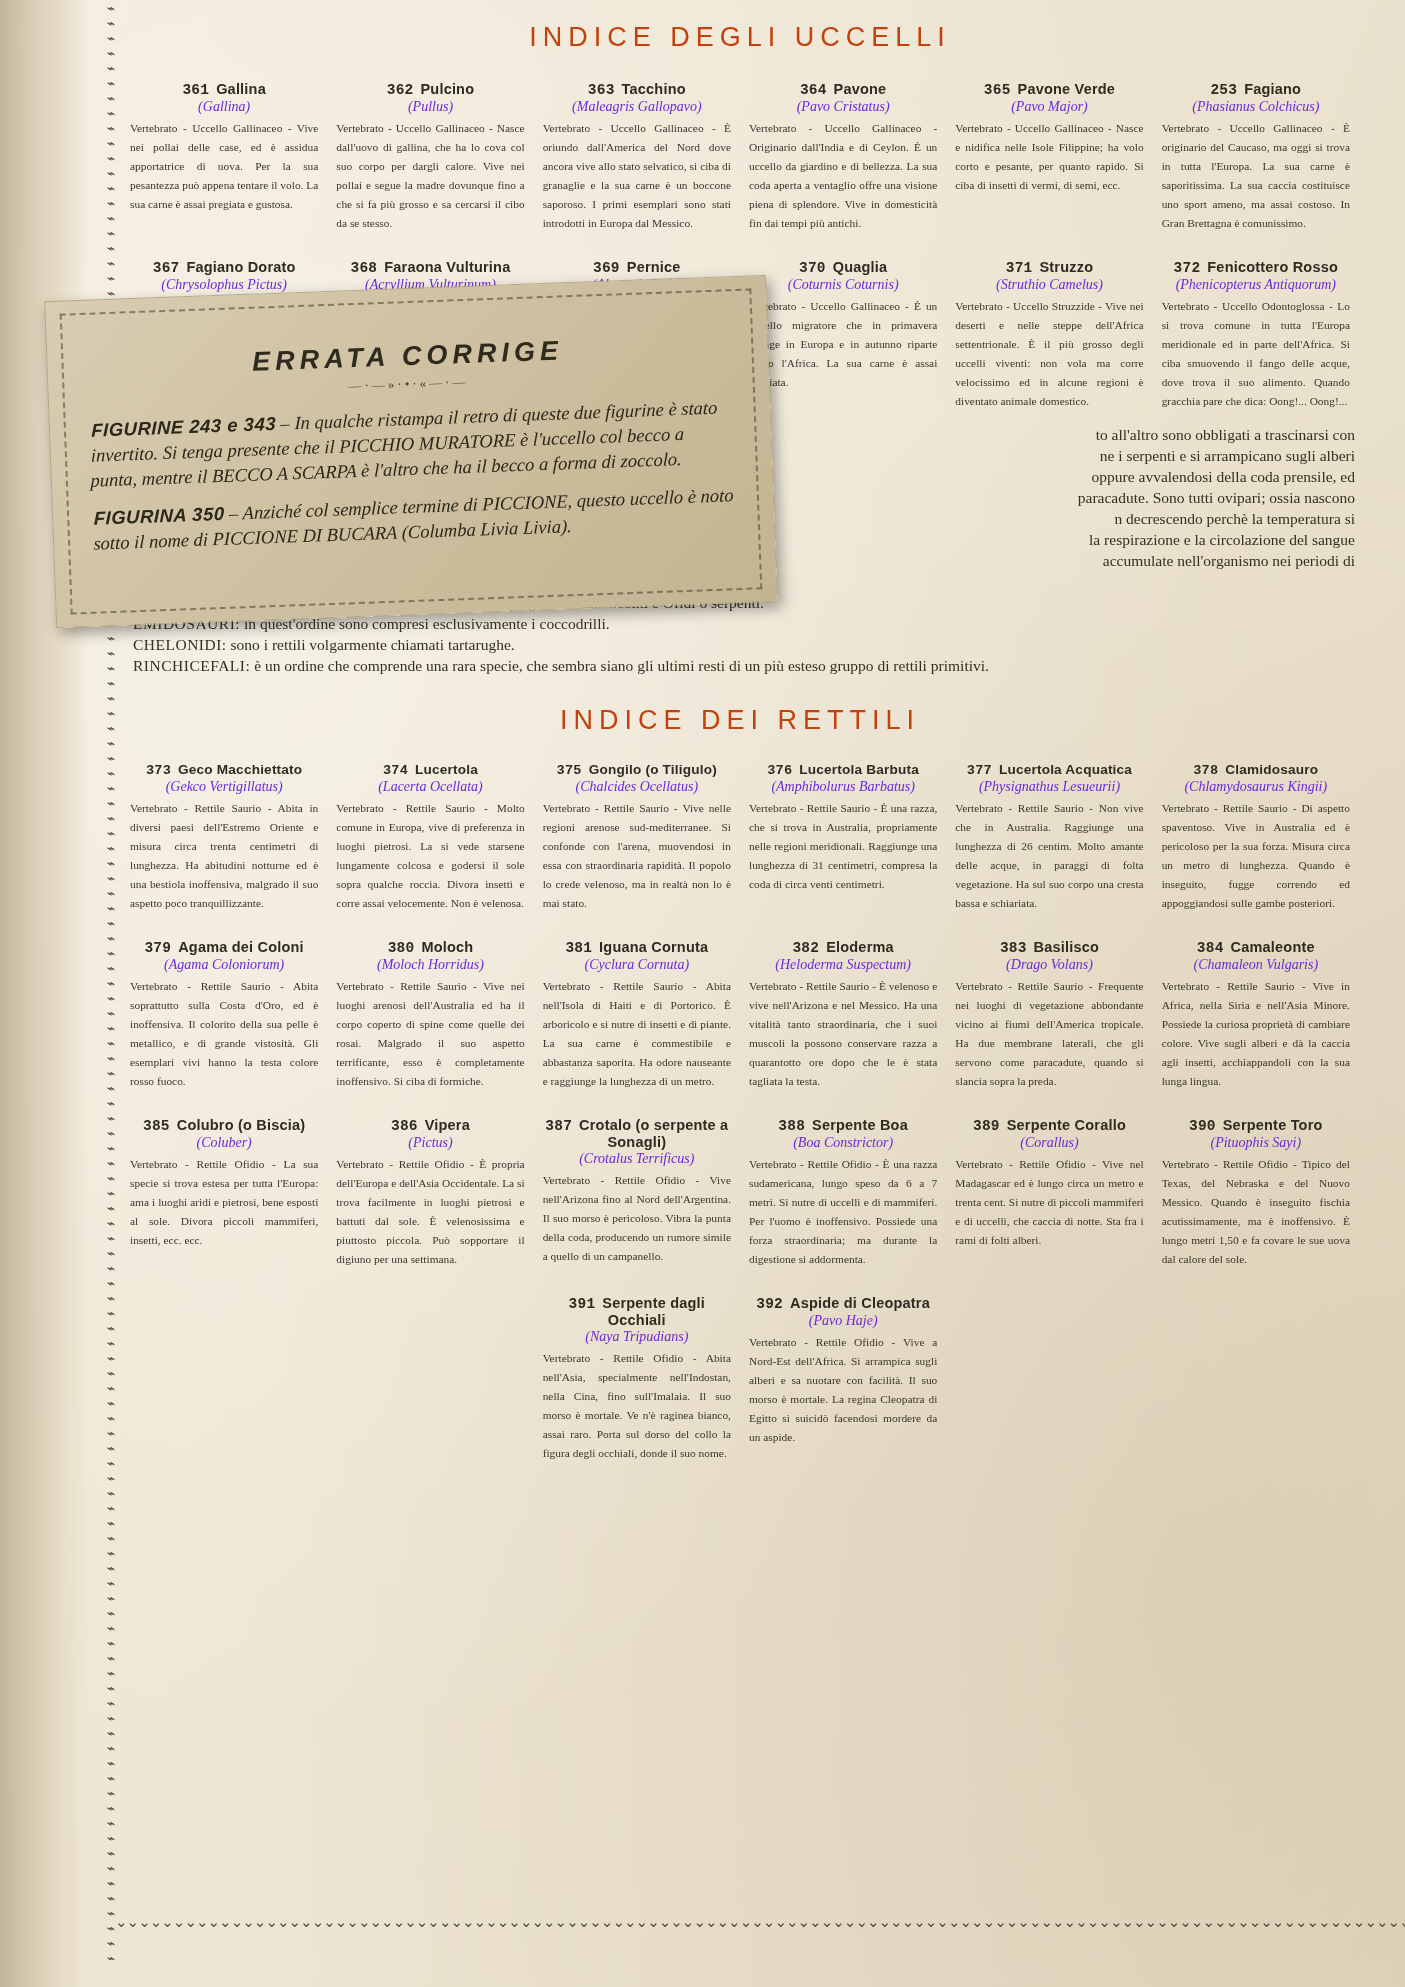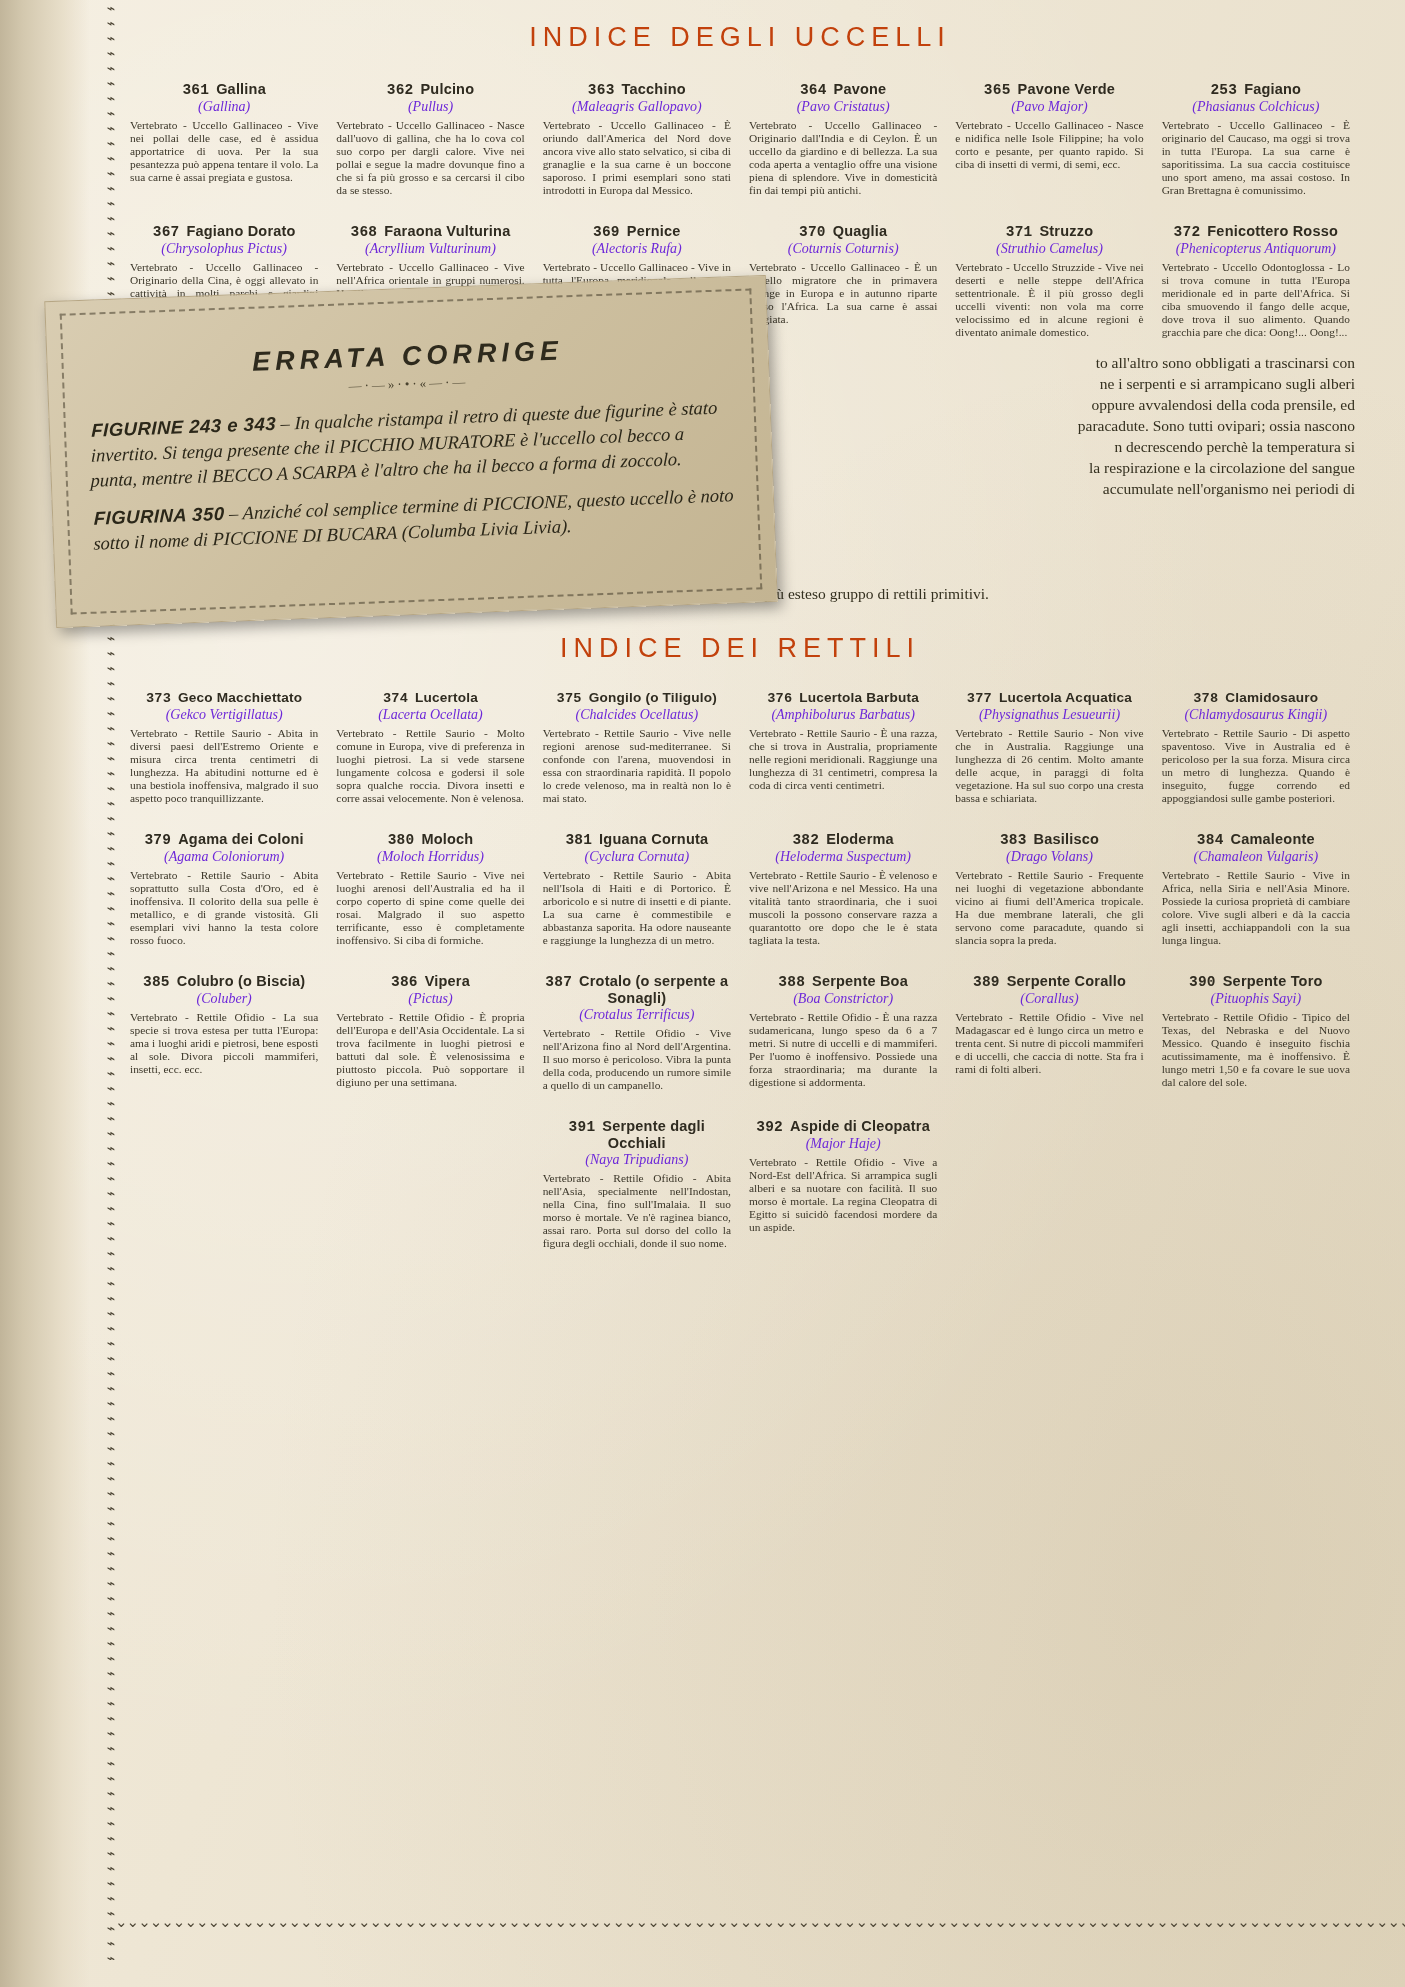--- a/index.html
+++ b/index.html
@@ -103,21 +103,21 @@
     font-family: "Liberation Serif", serif;
     font-style: italic;
     font-size: 14px;
     text-align: center;
     color: #6d28d9;
     margin-bottom: 4px;
   }
   .cell .body {
     font-family: "Liberation Serif", serif;
     font-size: 11.4px;
-    line-height: 13px;
+    line-height: 19px;
     color: #3b3629;
     text-align: justify;
     hyphens: auto;
   }
   .row.spaced { margin-bottom: 26px; }
 
   
   .mid-text {
     padding: 0 30px 0 38px;
     font-family: "Liberation Serif", serif;
@@ -451,21 +451,21 @@
         <div class="num-name">
           <span class="num">391</span><span>Serpente dagli Occhiali</span>
         </div>
         <div class="latin">(Naya Tripudians)</div>
         <div class="body">Vertebrato - Rettile Ofidio - Abita nell'Asia, specialmente nell'Indostan, nella Cina, fino sull'Imalaia. Il suo morso è mortale. Ve n'è raginea bianco, assai raro. Porta sul dorso del collo la figura degli occhiali, donde il suo nome.</div>
       </div>
       <div class="cell">
         <div class="num-name">
           <span class="num">392</span><span>Aspide di Cleopatra</span>
         </div>
-        <div class="latin">(Major Haje)</div>
+        <div class="latin">(Pavo Haje)</div>
         <div class="body">Vertebrato - Rettile Ofidio - Vive a Nord-Est dell'Africa. Si arrampica sugli alberi e sa nuotare con facilità. Il suo morso è mortale. La regina Cleopatra di Egitto si suicidò facendosi mordere da un aspide.</div>
       </div>
       <div class="cell"></div>
       <div class="cell"></div>
     </div>
 
     <div class="zig zig-bottom">
       ⌄⌄⌄⌄⌄⌄⌄⌄⌄⌄⌄⌄⌄⌄⌄⌄⌄⌄⌄⌄⌄⌄⌄⌄⌄⌄⌄⌄⌄⌄⌄⌄⌄⌄⌄⌄⌄⌄⌄⌄⌄⌄⌄⌄⌄⌄⌄⌄⌄⌄⌄⌄⌄⌄⌄⌄⌄⌄⌄⌄⌄⌄⌄⌄⌄⌄⌄⌄⌄⌄⌄⌄⌄⌄⌄⌄⌄⌄⌄⌄⌄⌄⌄⌄⌄⌄⌄⌄⌄⌄⌄⌄⌄⌄⌄⌄⌄⌄⌄⌄⌄⌄⌄⌄⌄⌄⌄⌄⌄⌄⌄⌄⌄⌄⌄⌄⌄⌄⌄⌄⌄⌄⌄⌄⌄⌄⌄⌄⌄⌄⌄
     </div>
 

